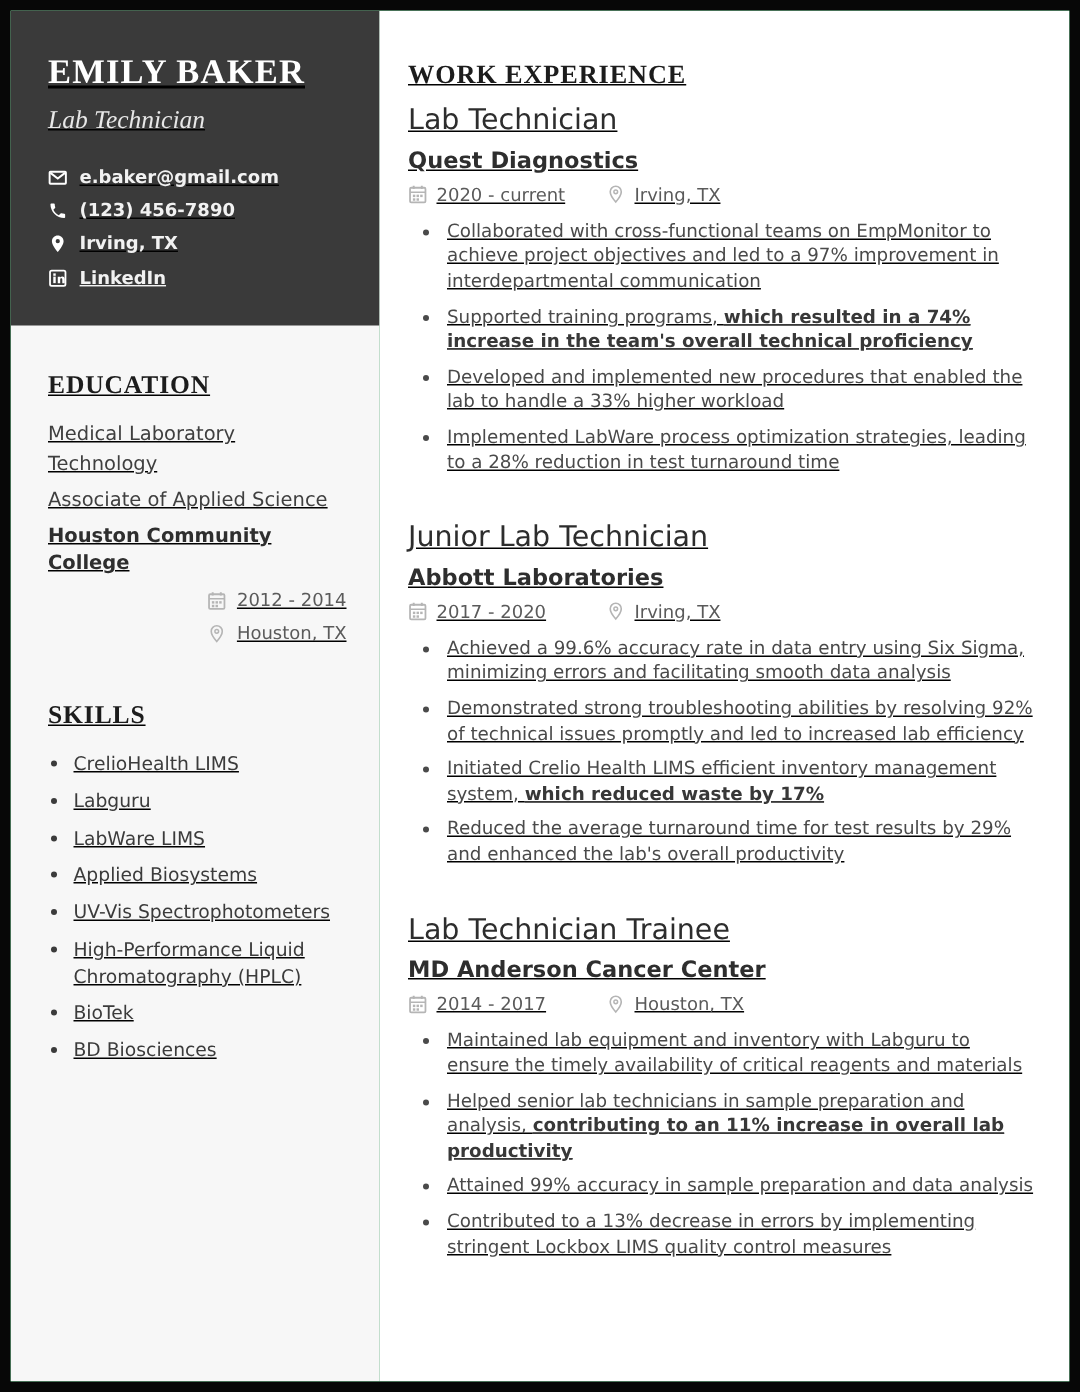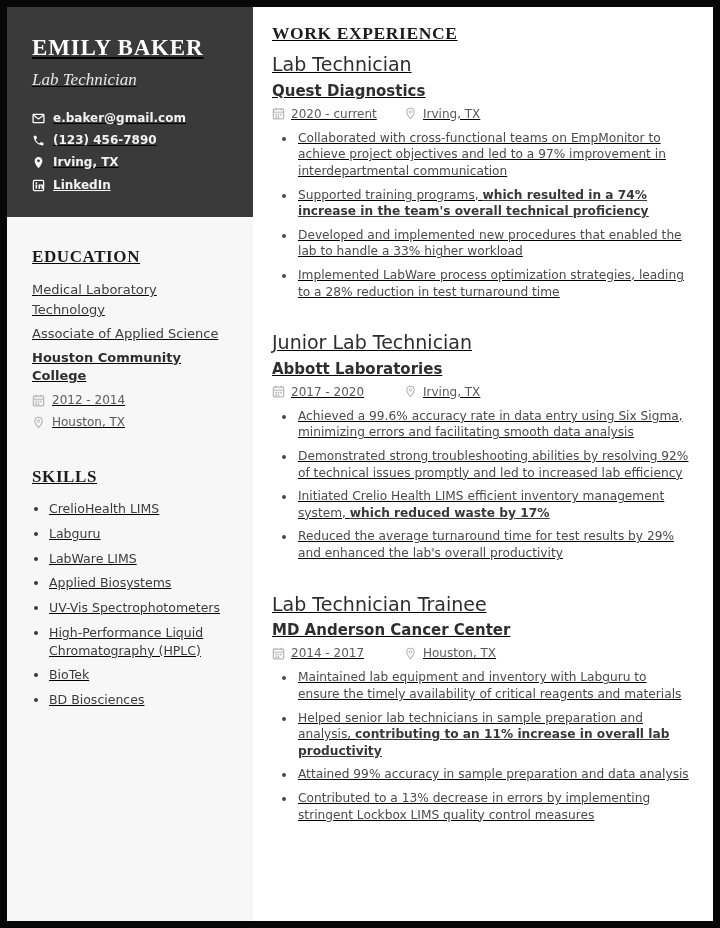--- a/index.html
+++ b/index.html
@@ -59,36 +59,37 @@
     letter-spacing: 0.6px;
     color: #1c1c1c;
     margin-bottom: 13px;
   }
   .edu-line { font-size: 13px; color: #3f3f3f; line-height: 1.5; margin-bottom: 5px; }
   .edu-school { font-size: 13px; font-weight: 700; color: #2e2e2e; line-height: 1.45; margin-bottom: 7px; }
   .meta-row {
     display: flex; align-items: center; gap: 7px;
     font-size: 12px; color: #5a5a5a;
     margin-bottom: 8px;
+    justify-content: flex-end;
   }
   .gicon { width: 13px; height: 13px; flex: none; color: #b5b5b5; display: inline-flex; }
   .gicon svg { width: 13px; height: 13px; display: block; }
 
   .skills-list { list-style: disc; padding-left: 17px; margin-top: 2px; }
   .skills-list li {
     font-size: 12.5px; color: #3b3b3b;
     line-height: 1.42;
     margin-bottom: 7px;
   }
 
   
   .main {
     flex: 1;
     background: #ffffff;
-    padding: 16px 24px 0 19px;
+    padding: 32px 24px 0 19px;
   }
   .main-h {
     font-family: "Liberation Serif", "DejaVu Serif", serif;
     font-size: 17.5px; font-weight: 700;
     letter-spacing: 0.6px;
     color: #1c1c1c;
     margin-bottom: 9px;
   }
   .job { margin-bottom: 31px; }
   .job-title { font-size: 19px; font-weight: 400; color: #2d2d2d; line-height: 1.25; }

